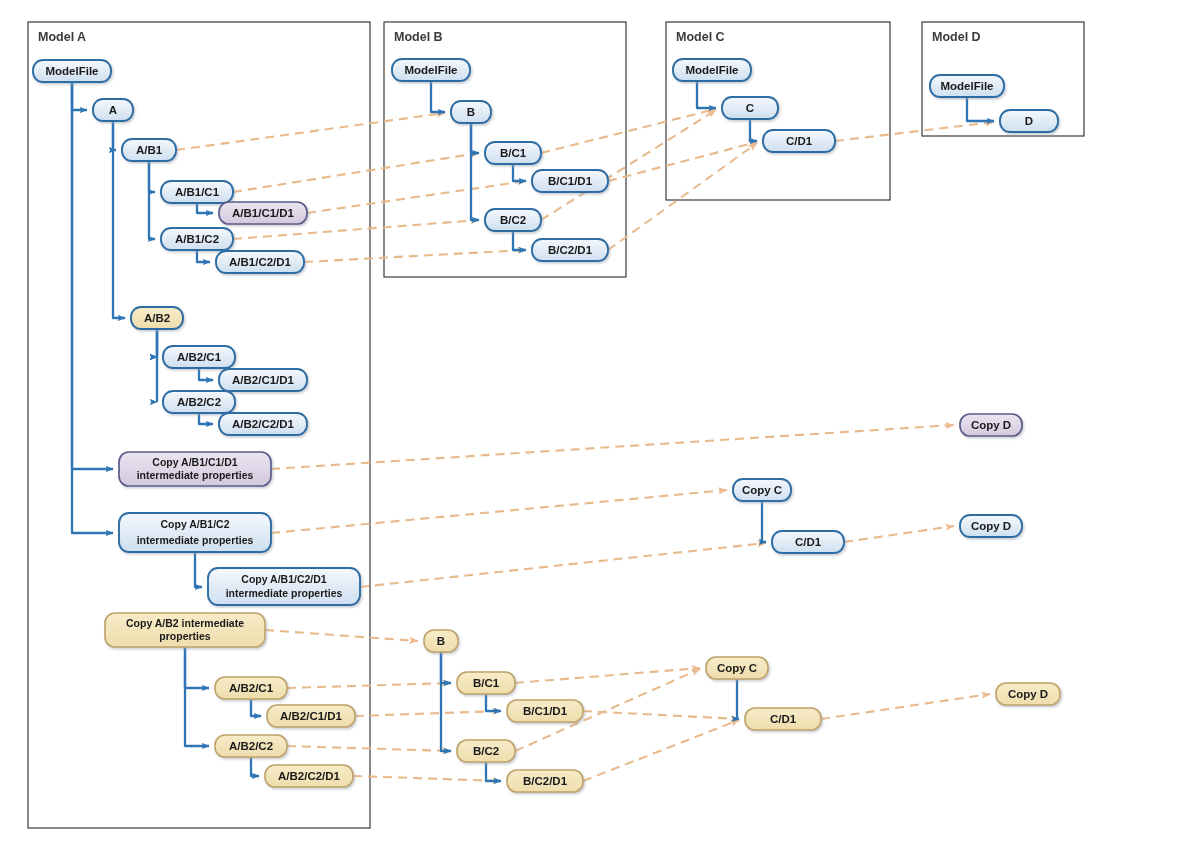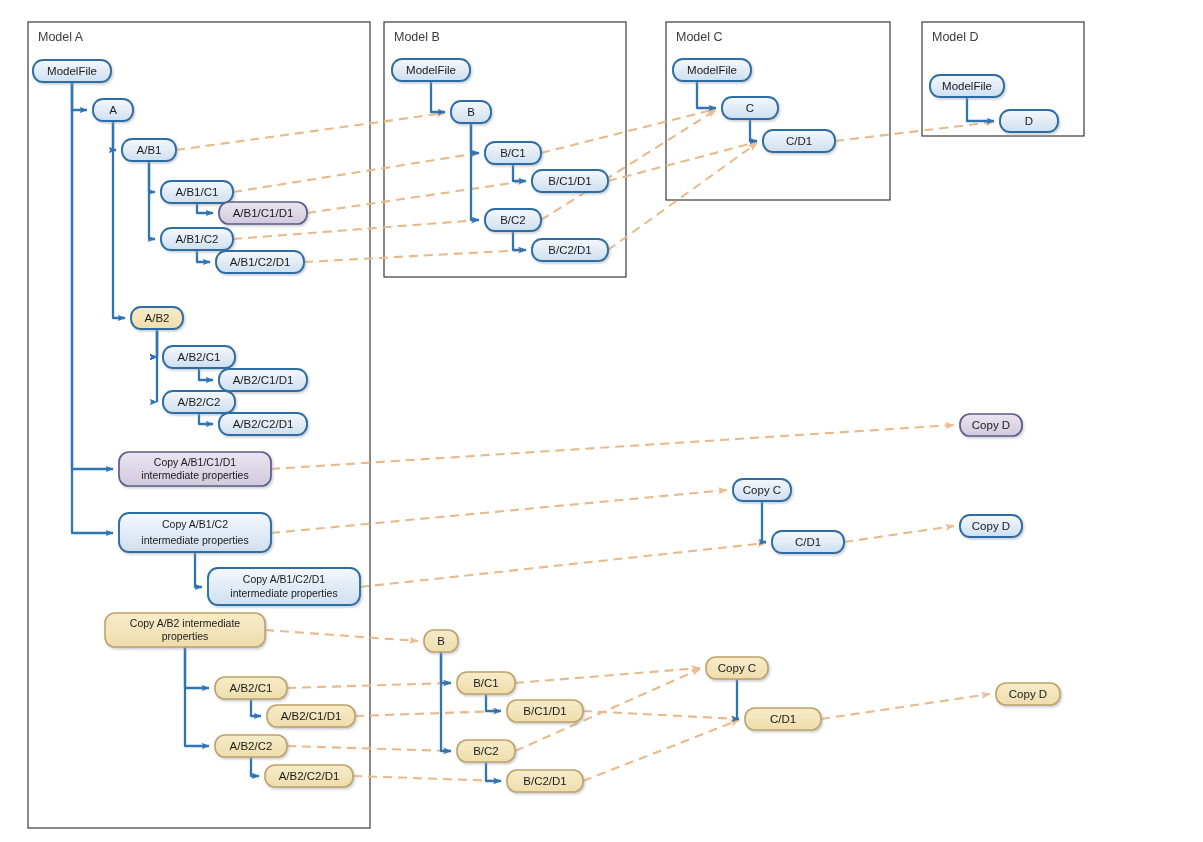--- a/index.html
+++ b/index.html
@@ -1,17 +1,17 @@
 <!DOCTYPE html>
 <html><head>
 <meta charset="utf-8">
 <style>
   html,body{margin:0;padding:0;background:#ffffff;}
   body{width:1203px;height:842px;font-family:"Liberation Sans",sans-serif;overflow:hidden;}
-  #stage{position:relative;width:1203px;height:717px;}
+  #stage{position:relative;width:1203px;height:717px;font-weight:bold;}
   svg{display:block;}
   .boxlabel{font-size:12.5px;fill:#3b3b3b;font-family:"Liberation Sans",sans-serif;}
   .nodetext{font-size:11.5px;fill:#1a1a1a;font-family:"Liberation Sans",sans-serif;text-anchor:middle;dominant-baseline:middle;}
   .nodetext.small{font-size:10.5px;}
 </style>
 </head>
 <body>
 
 <div id="stage">
   <svg id="diagram" width="1203" height="842" xmlns="http://www.w3.org/2000/svg">

